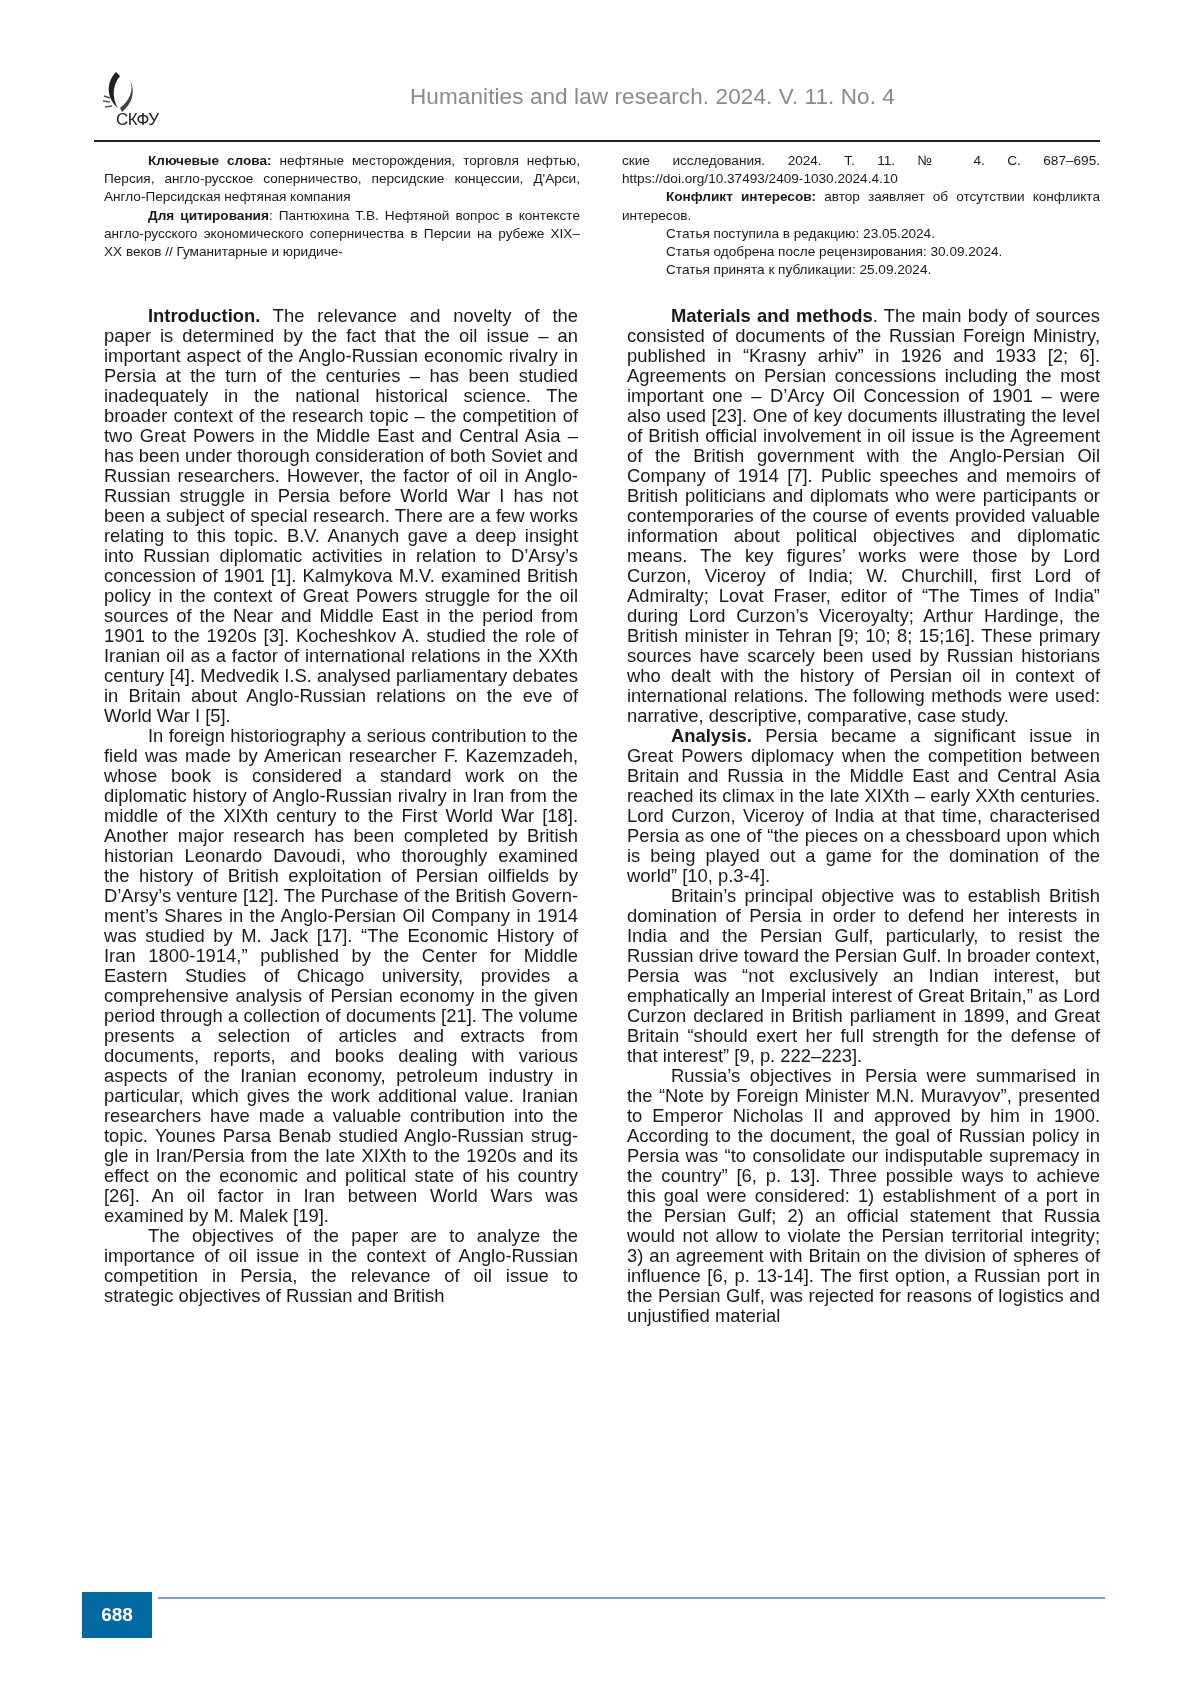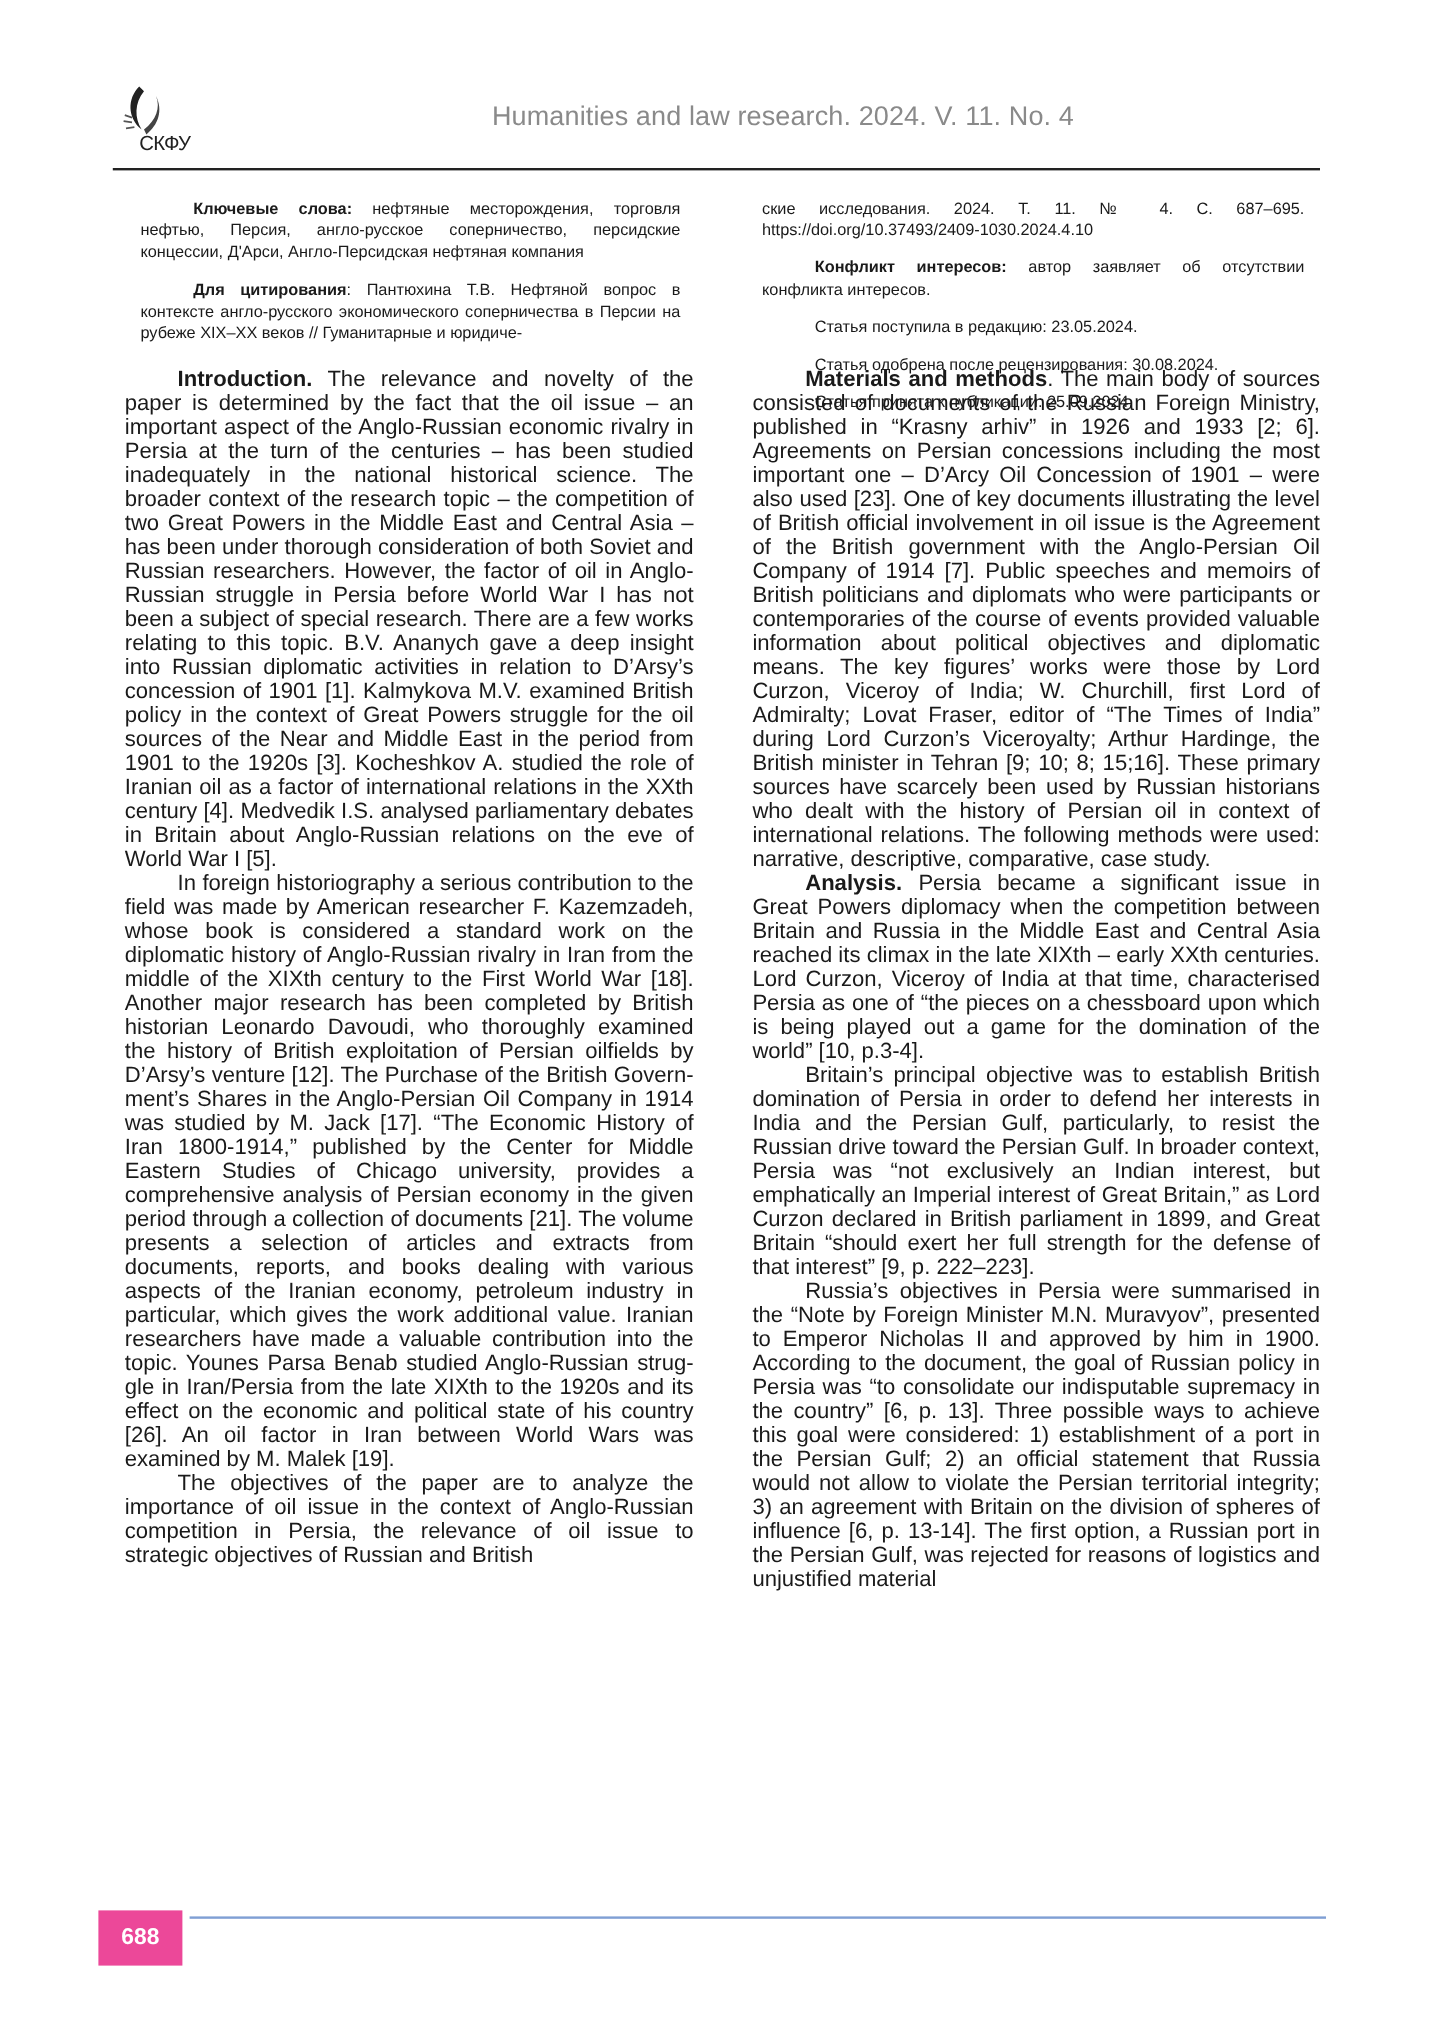--- a/index.html
+++ b/index.html
@@ -7,32 +7,32 @@
 
   .header { position: absolute; left: 94px; top: 62px; width: 1006px; height: 80px; }
   .logo { position: absolute; left: 8px; top: 6px; width: 80px; height: 64px; }
   .logo-text { position: absolute; left: 14px; top: 42px; font-size: 17px; font-weight: normal; letter-spacing: -0.5px; color: #222; font-family: "Liberation Sans", sans-serif; }
   .header-title { position: absolute; left: 316px; top: 22px; font-size: 22.5px; color: #8a8a8a; letter-spacing: 0.1px; }
   .header-rule { position: absolute; left: 94px; top: 140px; width: 1006px; height: 2px; background: #222; }
 
   .meta { position: absolute; top: 152px; font-size: 13.6px; line-height: 18.2px; text-align: justify; color: #1a1a1a; }
   .meta.left { left: 104px; width: 476px; }
   .meta.right { left: 622px; width: 478px; }
-  .meta p { margin: 13px; }
+  .meta p { margin: 0; }
   .meta .indent { text-indent: 44px; }
   .meta b { font-weight: bold; }
 
   .col { position: absolute; top: 306px; font-size: 18.4px; line-height: 20px; text-align: justify; color: #1a1a1a; hyphens: manual; }
   .col.left { left: 104px; width: 474px; }
   .col.right { left: 627px; width: 473px; }
   .col p { margin: 0; }
   .col .indent { text-indent: 44px; }
   .col b { font-weight: bold; }
 
-  .footer-box { position: absolute; left: 82px; top: 1592px; width: 70px; height: 46px; background: #ec4899; color: #ffffff; font-size: 19px; font-weight: bold; display: flex; align-items: center; justify-content: center; }
+  .footer-box { position: absolute; left: 82px; top: 1592px; width: 70px; height: 46px; background: #0369a1; color: #ffffff; font-size: 19px; font-weight: bold; display: flex; align-items: center; justify-content: center; }
   .footer-rule { position: absolute; left: 158px; top: 1597px; width: 947px; height: 2px; background: #7f9fd4; }
 </style>
 </head>
 <body>
 
 <div class="header">
   <div class="logo">
     <svg width="60" height="50" viewBox="0 0 60 50">
       <path d="M14 4 C4 14, 4 30, 16 40 C10 30, 10 18, 18 8 Z" fill="#222"></path>
       <path d="M20 44 C30 36, 34 24, 28 12 C32 22, 28 32, 18 40 Z" fill="#444"></path>
@@ -46,21 +46,21 @@
 
 <div class="meta left">
   <p class="indent"><b>Ключевые слова:</b><span> нефтяные месторождения, торговля нефтью, Персия, англо-русское соперничество, персидские концессии, Д'Арси, Англо-Персидская нефтяная компания</span></p>
   <p class="indent"><b>Для цитирования</b><span>: Пантюхина Т.В. Нефтяной вопрос в контексте англо-русского экономического соперничества в Персии на рубеже XIX–XX веков // Гуманитарные и юридиче-</span></p>
 </div>
 
 <div class="meta right">
   <p>ские исследования. 2024. Т. 11. № 4. С. 687–695. https://doi.org/10.37493/2409-1030.2024.4.10</p>
   <p class="indent"><b>Конфликт интересов:</b><span> автор заявляет об отсутствии конфликта интересов.</span></p>
   <p class="indent">Статья поступила в редакцию: 23.05.2024.</p>
-  <p class="indent">Статья одобрена после рецензирования: 30.08.2024.</p>
+  <p class="indent">Статья одобрена после рецензирования: 30.09.2024.</p>
   <p class="indent">Статья принята к публикации: 25.09.2024.</p>
 </div>
 
 <div class="col left">
   <p class="indent"><b>Introduction.</b><span> The relevance and novelty of the paper is determined by the fact that the oil issue – an important aspect of the Anglo-Russian economic rivalry in Persia at the turn of the centuries – has been studied inadequately in the national historical science. The broader context of the research topic – the competition of two Great Powers in the Middle East and Central Asia – has been under thorough consideration of both Soviet and Russian research­ers. However, the factor of oil in Anglo-Russian struggle in Persia before World War I has not been a subject of special research. There are a few works relating to this topic. B.V. Ananych gave a deep in­sight into Russian diplomatic activities in relation to D’Arsy’s concession of 1901 [1]. Kalmykova M.V. examined British policy in the context of Great Pow­ers struggle for the oil sources of the Near and Mid­dle East in the period from 1901 to the 1920s [3]. Kocheshkov A. studied the role of Iranian oil as a factor of international relations in the XXth century [4]. Medvedik I.S. analysed parliamentary debates in Britain about Anglo-Russian relations on the eve of World War I [5].</span></p>
   <p class="indent">In foreign historiography a serious contribution to the field was made by American researcher F. Kazemzadeh, whose book is considered a standard work on the diplomatic history of Anglo-Russian ri­valry in Iran from the middle of the XIXth century to the First World War [18]. Another major research has been completed by British historian Leonardo Davoudi, who thoroughly examined the history of British exploitation of Persian oilfields by D’Arsy’s venture [12]. The Purchase of the British Govern­ment’s Shares in the Anglo-Persian Oil Company in 1914 was studied by M. Jack [17]. “The Economic History of Iran 1800-1914,” published by the Center for Middle Eastern Studies of Chicago university, provides a comprehensive analysis of Persian econ­omy in the given period through a collection of doc­uments [21]. The volume presents a selection of ar­ticles and extracts from documents, reports, and books dealing with various aspects of the Iranian economy, petroleum industry in particular, which gives the work additional value. Iranian researchers have made a valuable contribution into the topic. Younes Parsa Benab studied Anglo-Russian strug­gle in Iran/Persia from the late XIXth to the 1920s and its effect on the economic and political state of his country [26]. An oil factor in Iran between World Wars was examined by M. Malek [19].</p>
   <p class="indent">The objectives of the paper are to analyze the importance of oil issue in the context of Anglo-Russian competition in Persia, the relevance of oil issue to strategic objectives of Russian and British</p>
 </div>
 
 <div class="col right">

